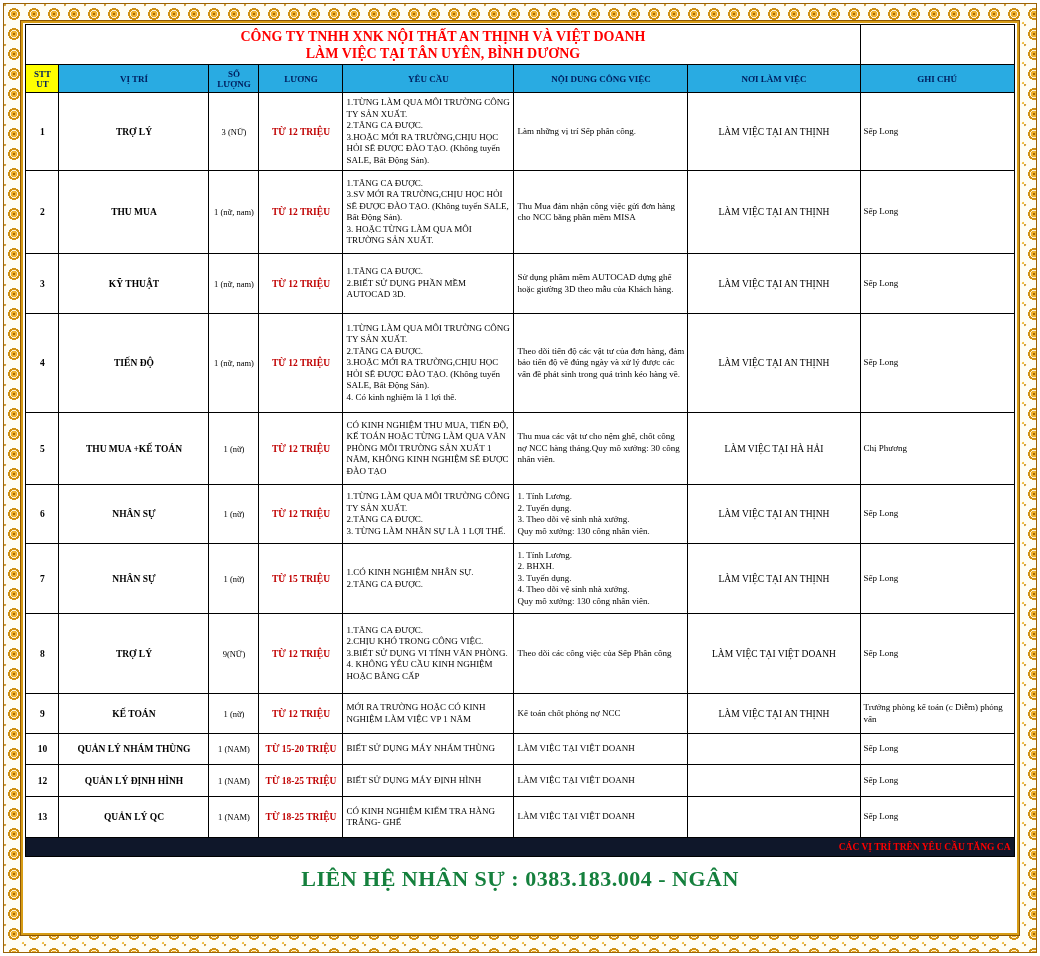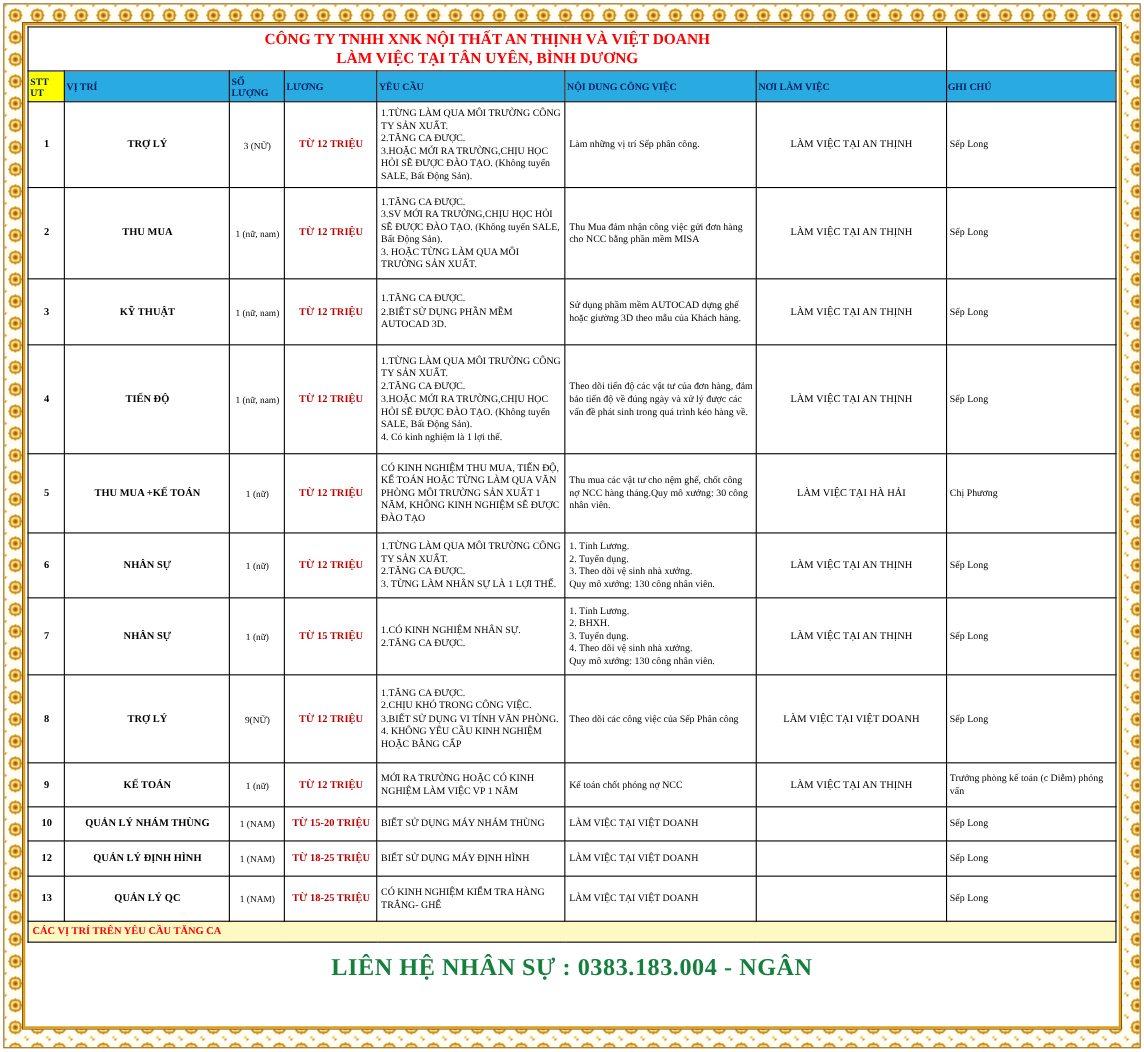--- a/index.html
+++ b/index.html
@@ -47,40 +47,40 @@
   tr.title-row td{border-top:1px solid #000;}
   .title-cell{
     text-align:center;color:#ff0000;font-weight:bold;
     font-size:14px;line-height:17px;height:37px;
   }
 
   
   tr.head-row{height:28px;}
   tr.head-row th{
     background:#29abe2;color:#002060;
-    font-weight:bold;font-size:9px;text-align:left;padding:0 1px;
+    font-weight:bold;font-size:9px;text-align:center;padding:0 1px;
   }
   tr.head-row th.stt-h{background:#ffff00;}
 
   
   td.c{text-align:center;}
   td.b{font-weight:bold;}
   td.red{color:#c00000;font-weight:bold;}
   td.pre{white-space:pre-line;text-align:left;line-height:11.5px;font-size:9px;}
   td.stt{font-size:9.5px;}
   td.vitri{font-size:9.5px;}
   td.sl{font-size:8.5px;}
   td.luong{font-size:9.5px;}
   td.nlv{font-size:9.5px;}
   td.gc{text-align:left;font-size:9px;line-height:11.5px;}
 
   
   td.banner{
-    background:#fef9c3;color:#ff0000;font-weight:bold;
-    text-align:left;font-size:9.5px;height:16px;padding:0;
+    background:#0f172a;color:#ff0000;font-weight:bold;
+    text-align:right;font-size:9.5px;height:16px;padding:0;
   }
 
   
   .contact{
     margin-top:9px;text-align:center;
     font-size:22px;font-weight:bold;color:#15803d;
     letter-spacing:.5px;
   }
 </style>
 </head>

